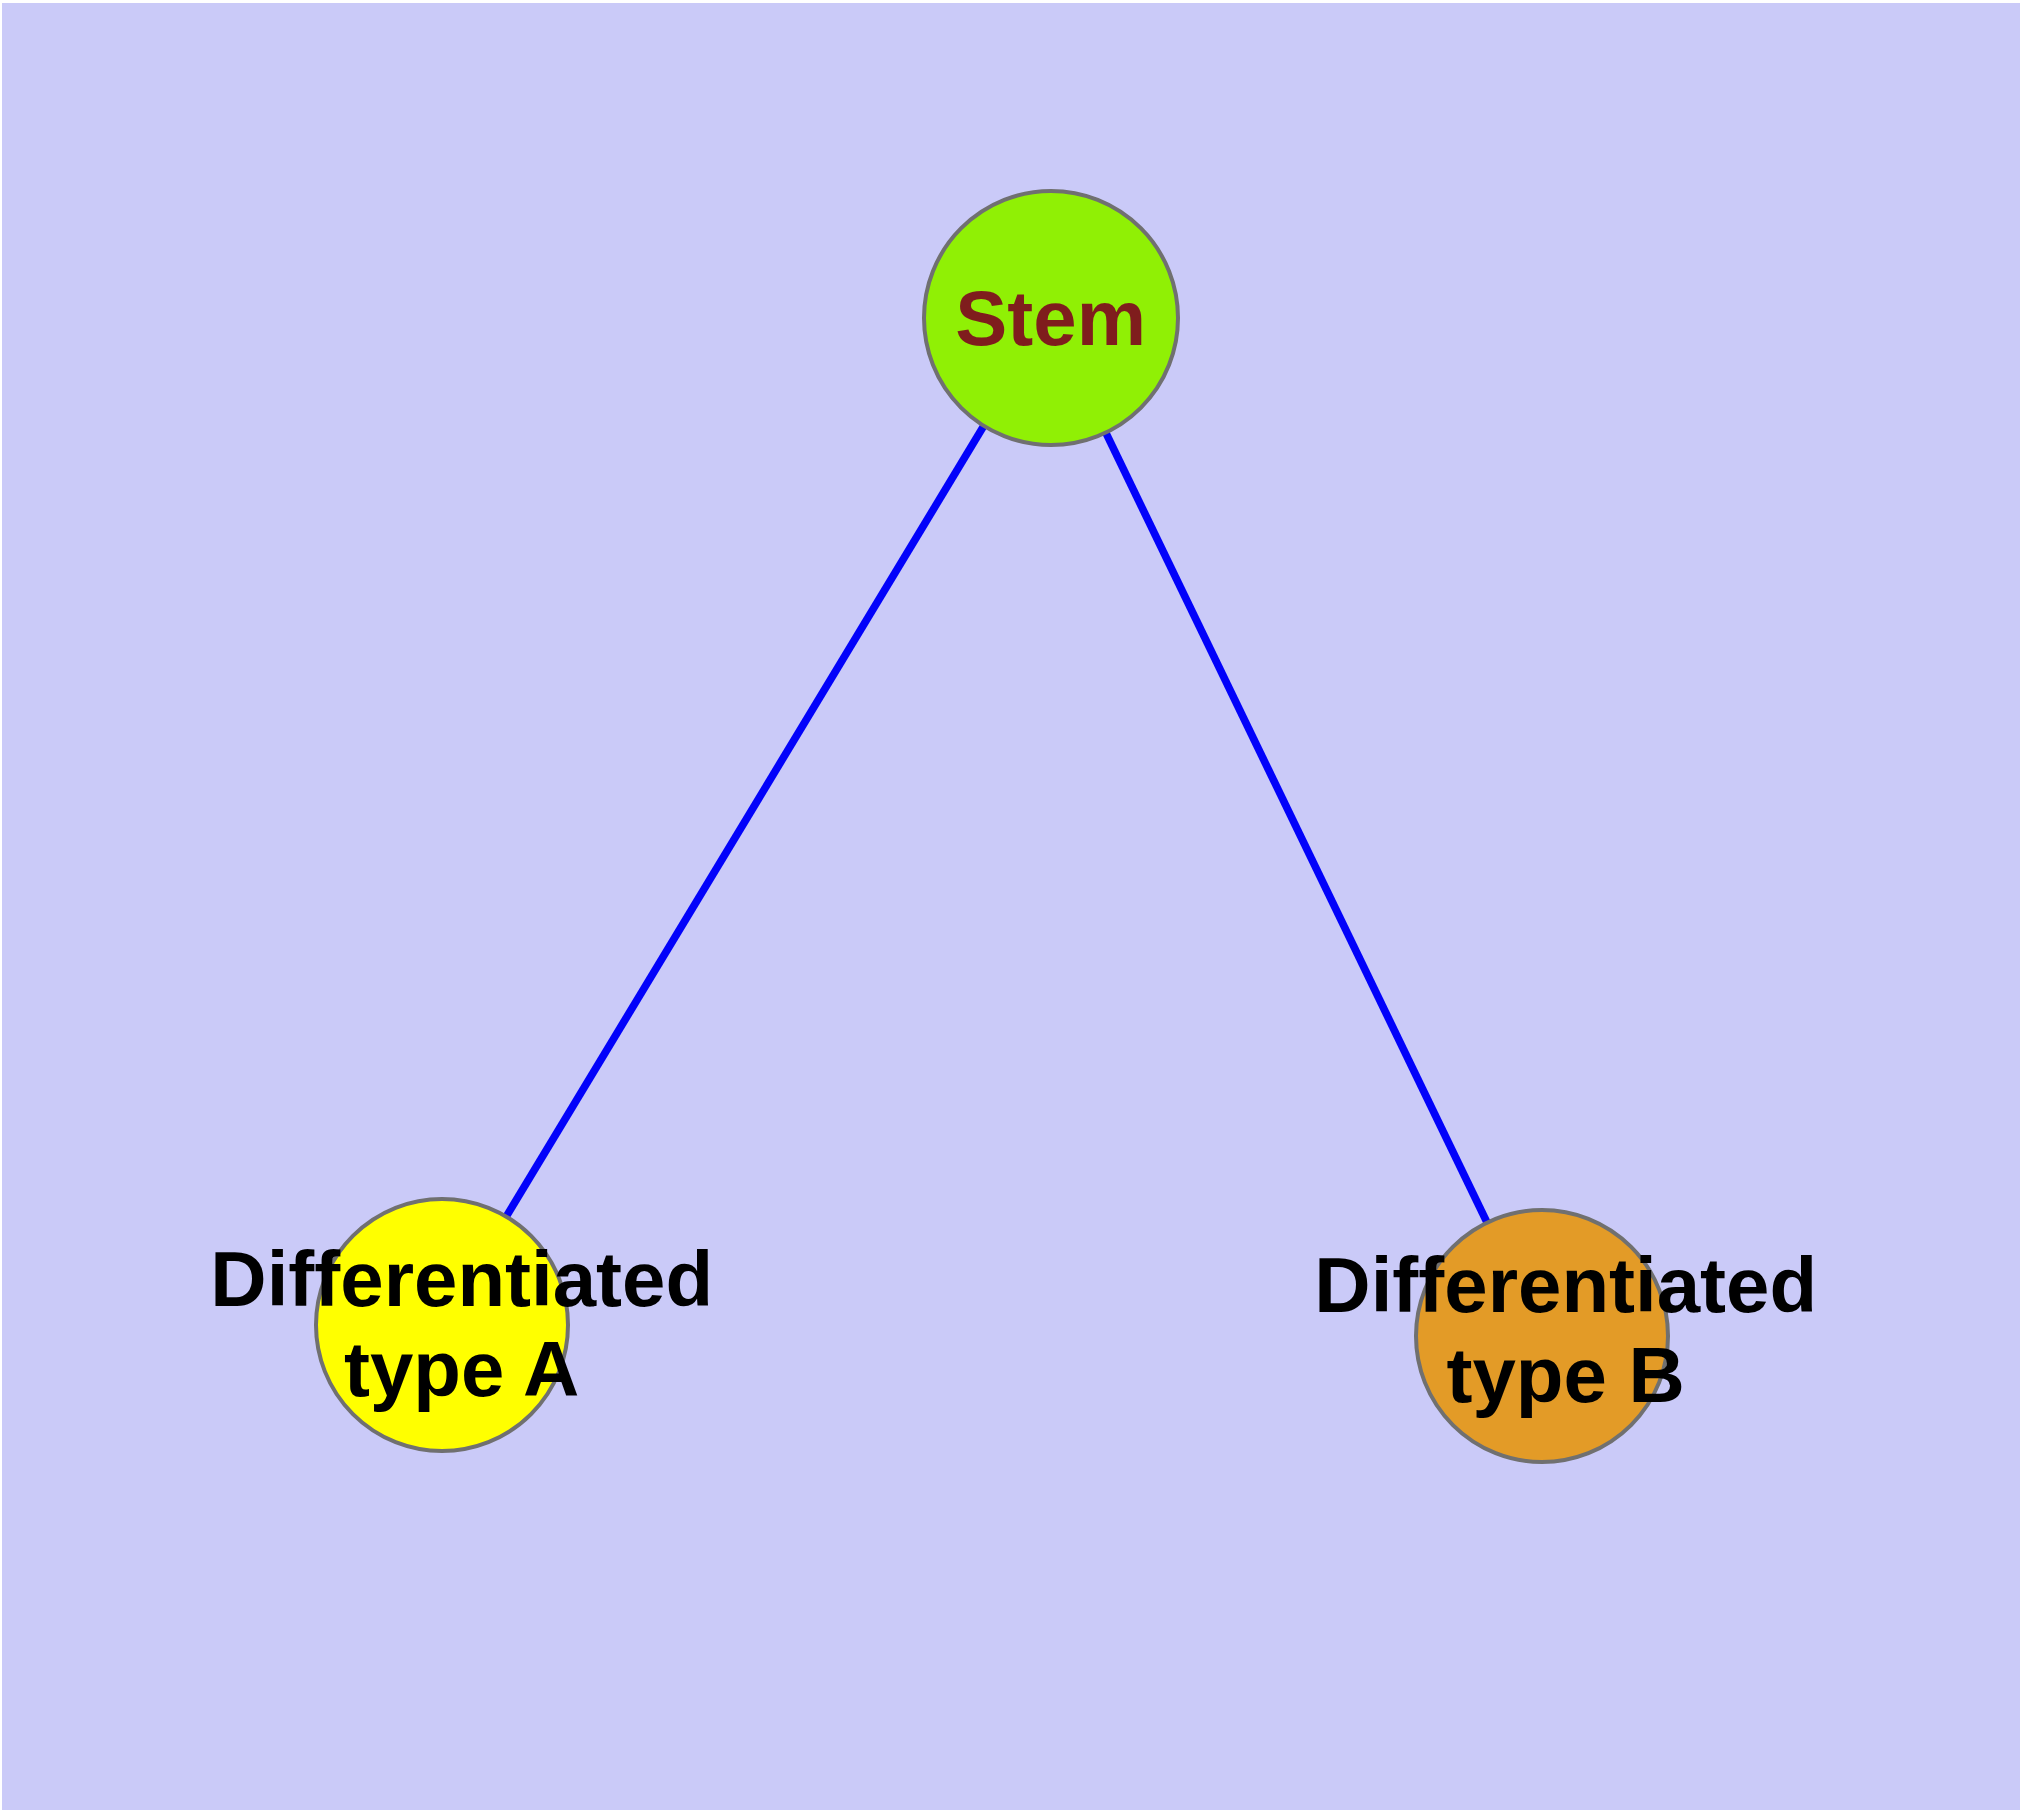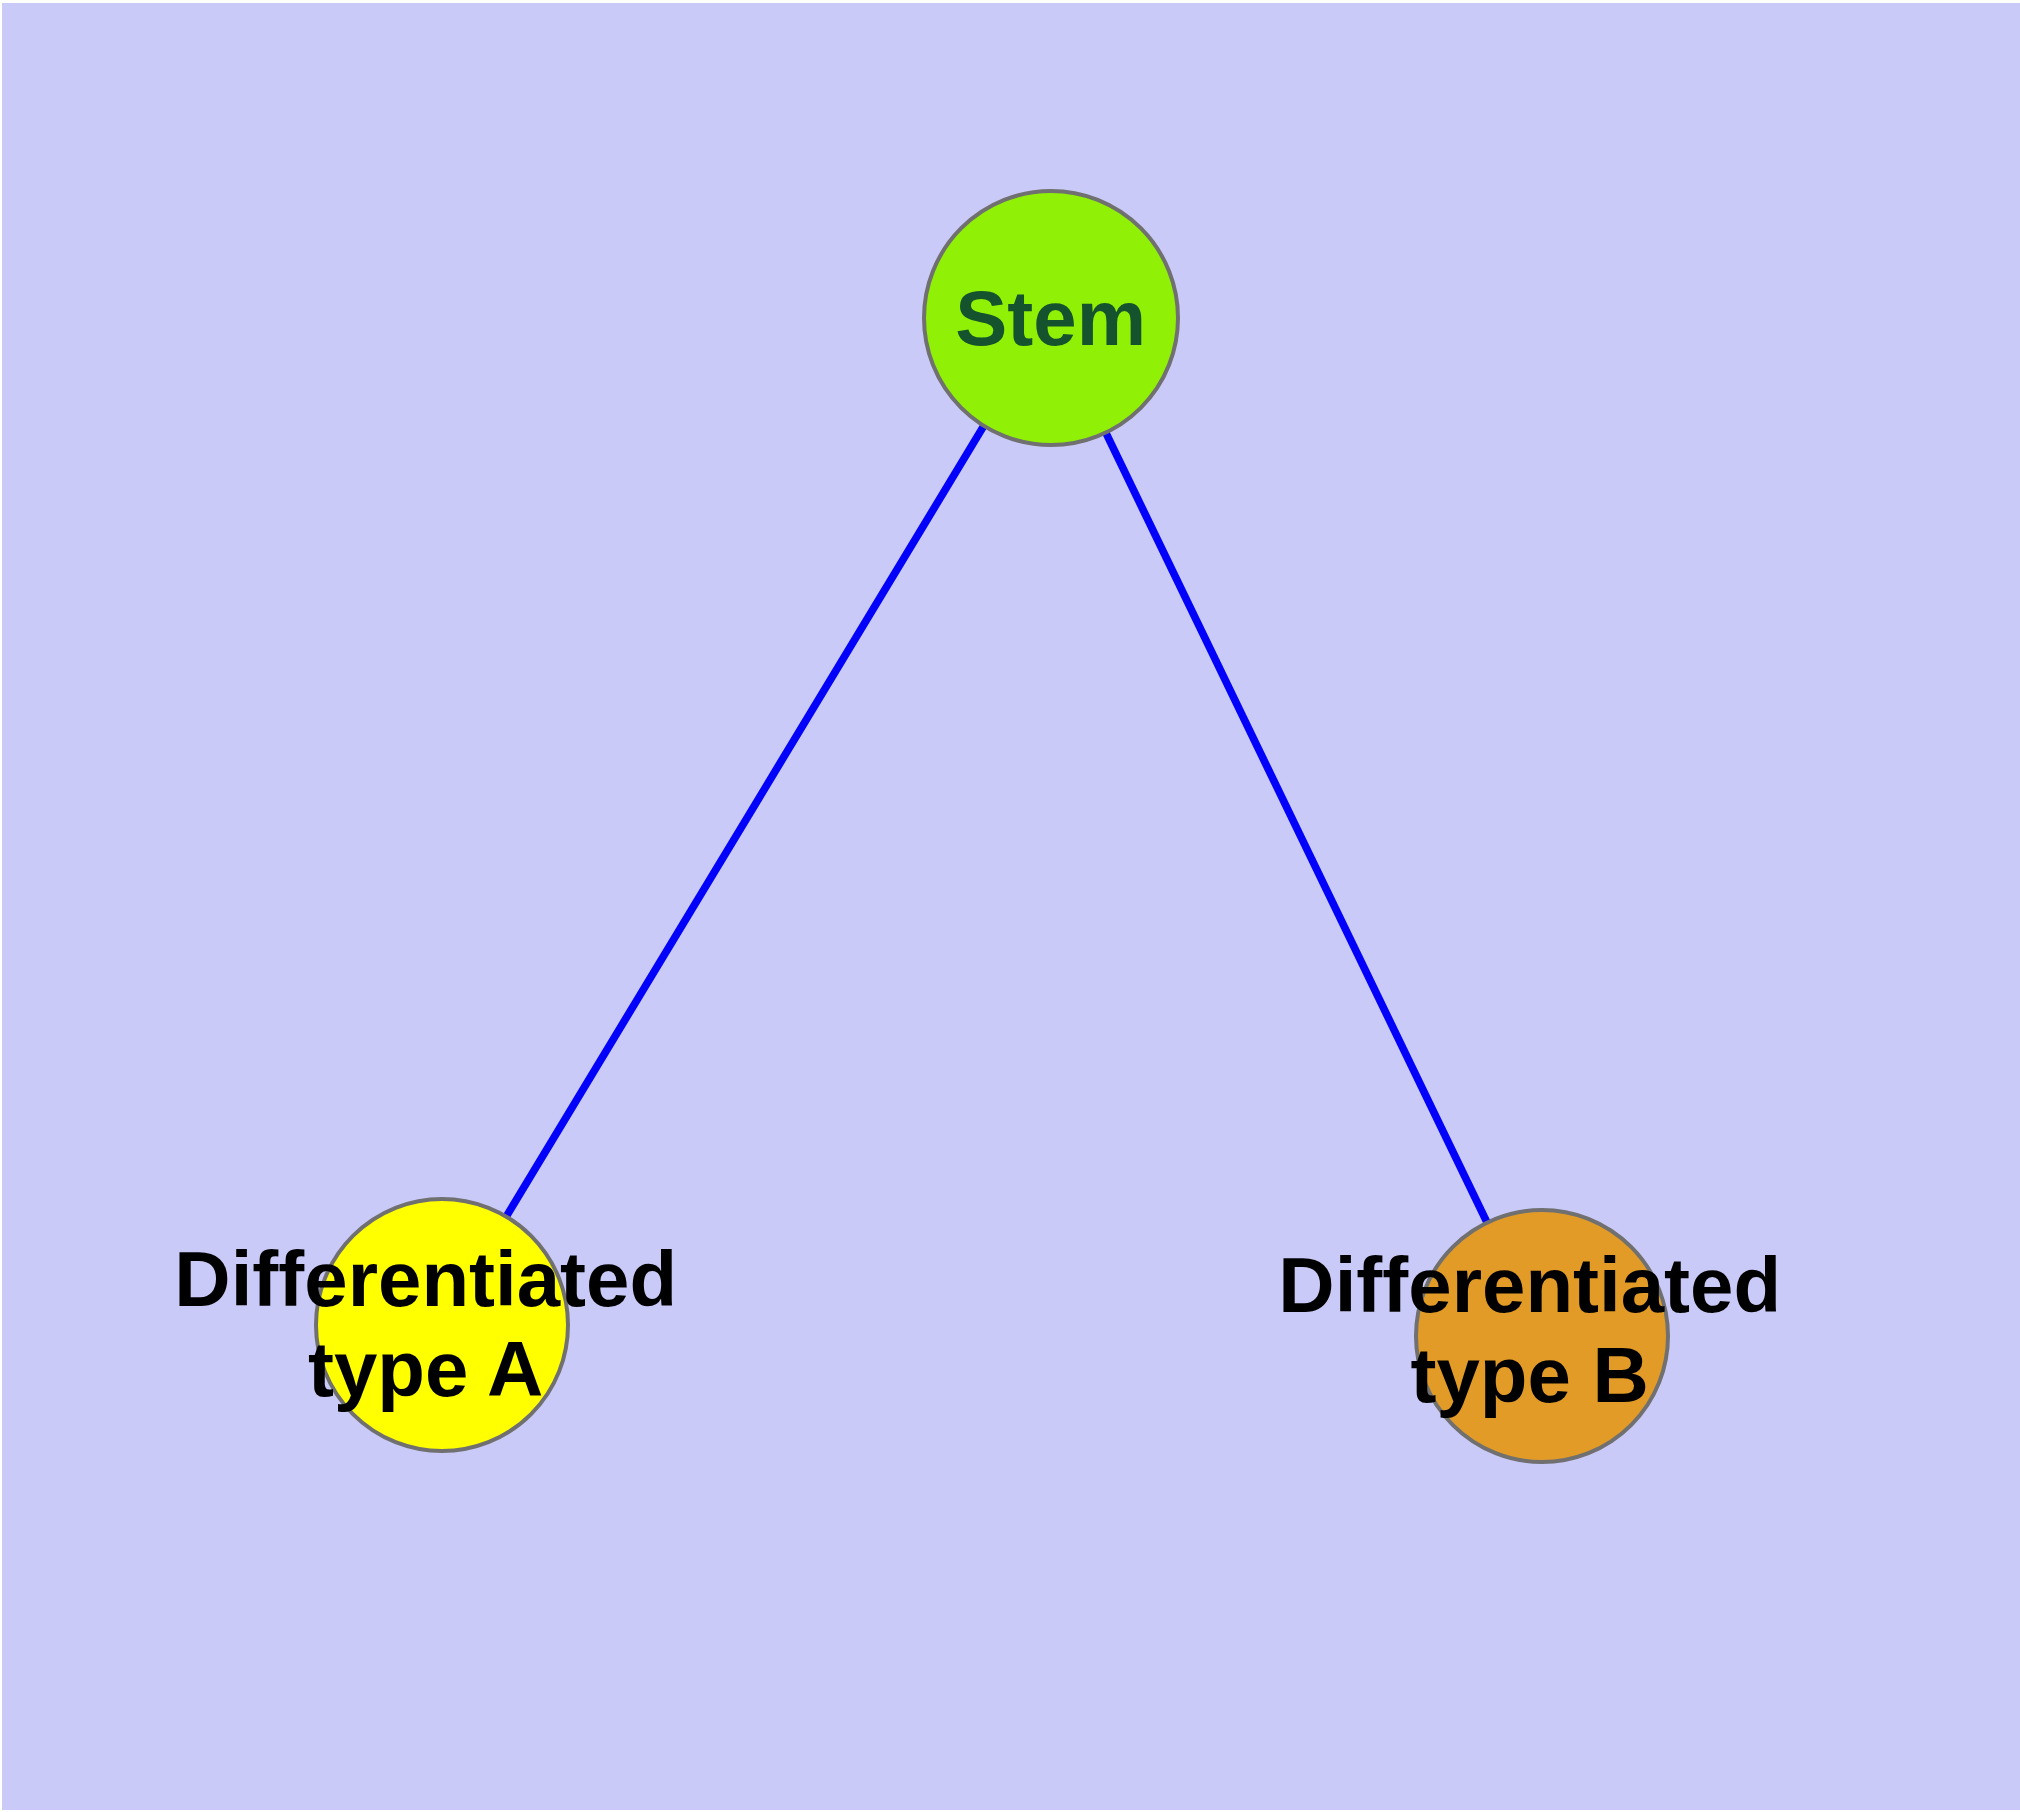--- a/index.html
+++ b/index.html
@@ -49,37 +49,38 @@
     line-height: 90px;
     color: #000000;
     text-align: center;
     white-space: pre-line;
     z-index: 3;
     pointer-events: none;
   }
   .outside-label {
     position: absolute;
     width: 848px;
+    padding-left: 36px;
   }
   #label-type-a { left: 0px;    top: 1231px; }
   #label-type-b { left: 1104px; top: 1237px; }
 </style>
 </head>
 <body>
 
 <div id="stage">
   <div id="graph-canvas" style="background-color: rgb(202, 202, 248);">
 
     <svg id="edge-layer" viewBox="0 0 2382 2132" preserveAspectRatio="none">
       <line x1="1236" y1="370" x2="518" y2="1559" stroke-width="9" stroke="#0202fa"></line>
       <line x1="1236" y1="370" x2="1816" y2="1572" stroke-width="9" stroke="#0202fa"></line>
     </svg>
 
     <div class="node" id="node-stem" style="background-color: rgb(144, 240, 5); border-color: rgb(112, 112, 112);">
-      <div class="node-label" style="color: #14532d;">Stem</div>
+      <div class="node-label" style="color: #7f1d1d;">Stem</div>
     </div>
 
     <div class="node" id="node-type-a" style="background-color: rgb(255, 255, 0); border-color: rgb(112, 112, 112);">
     </div>
 
     <div class="node" id="node-type-b" style="background-color: rgb(227, 155, 39); border-color: rgb(112, 112, 112);">
     </div>
 
     <div class="node-label outside-label" id="label-type-a" style="color: rgb(0, 0, 0);">Differentiated
 type A</div>

